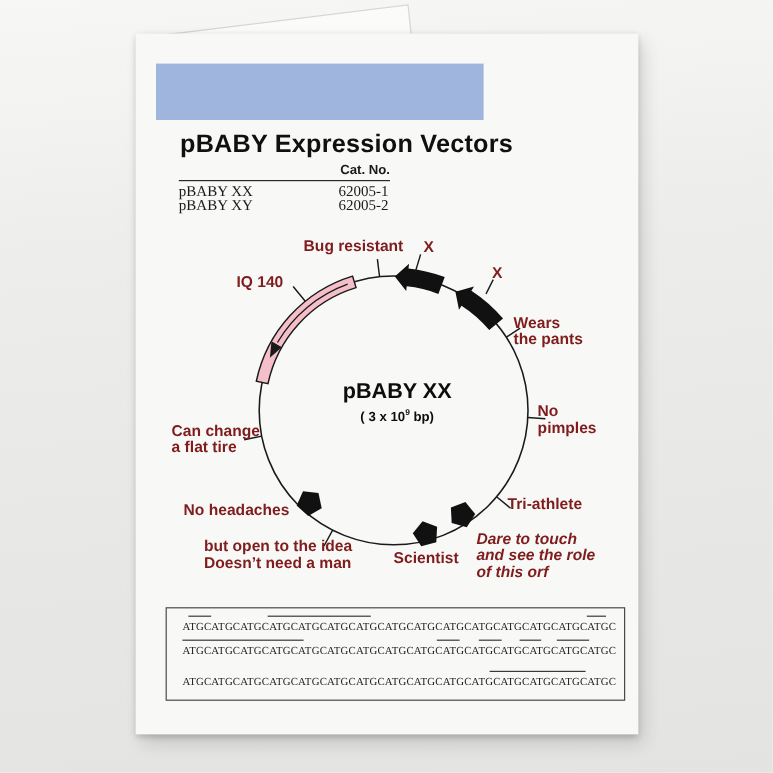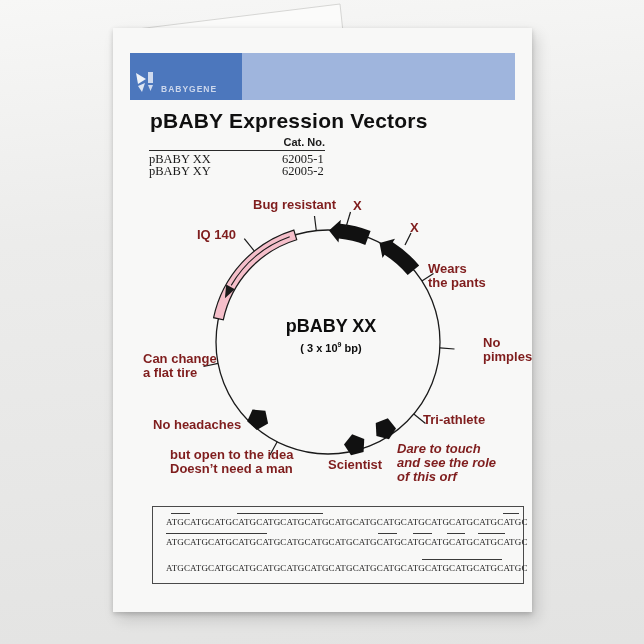--- a/index.html
+++ b/index.html
@@ -23,45 +23,34 @@
   .cat-table{position:absolute;left:36px;top:108px;width:176px;font-size:12px;color:#1a1a1a;}
   .cat-head{font-family:"Liberation Sans",sans-serif;font-weight:bold;font-size:11px;padding-left:133px;padding-bottom:2px;text-align:right;}
   .cat-rule{border-top:1.6px solid #2a2a2a;height:2px;}
   .cat-row{font-family:"Liberation Serif",serif;font-size:12.5px;line-height:11px;display:flex;margin-top:1px;}
   .cat-row .c1{width:133px;}
   .map-svg{position:absolute;left:0;top:0;}
   .lbl{position:absolute;font-weight:bold;font-size:13px;line-height:14px;color:#7f1d1d;white-space:nowrap;}
   .center-name{position:absolute;left:148px;top:288px;width:140px;text-align:center;font-weight:bold;font-size:18px;color:#0d0d0d;}
   .center-size{position:absolute;left:148px;top:313px;width:140px;text-align:center;font-weight:bold;font-size:11px;color:#0d0d0d;}
   .center-size sup{font-size:7px;}
-  .seq-box{position:absolute;left:39px;top:478px;width:370px;height:76px;border:1.6px solid #4a4a4a;background:transparent;}
+  .seq-box{position:absolute;left:25px;top:478px;width:370px;height:76px;border:1.6px solid #4a4a4a;background:transparent;padding-left:11px;}
   .seq-line{position:absolute;left:13px;font-family:"Liberation Serif",serif;font-size:9px;letter-spacing:.15px;color:#222;white-space:nowrap;}
   .ov{position:absolute;height:0;border-top:1.4px solid #3a3a3a;}
 </style>
 </head>
 <body>
 
 <svg class="card-back" width="240" height="36" viewBox="0 0 240 36">
   <polygon points="3,32 230,4 233,32" fill="#fbfbfa" stroke="#d6d6d4" stroke-width="1"></polygon>
 </svg>
 
 <div class="card">
 
   <div class="hdr">
-    <div class="hdr-dark">
-      <div class="logo">
-        <svg width="22" height="26" viewBox="0 0 22 26">
-          <polygon points="1,3 11,9 3,14" fill="#eef2f8"></polygon>
-          <polygon points="3,16 10,13 7,22" fill="#dde5f2"></polygon>
-          <rect x="13" y="2" width="5" height="11" fill="#cfdaee"></rect>
-          <polygon points="13,15 18,15 15.5,21" fill="#cfdaee"></polygon>
-        </svg>
-        <span class="logo-text">BABYGENE</span>
-      </div>
-    </div>
     <div class="hdr-light"></div>
   </div>
 
   <div class="doc-title">pBABY Expression Vectors</div>
 
   <div class="cat-table">
     <div class="cat-head">Cat. No.</div>
     <div class="cat-rule"></div>
     <div class="cat-row">
       <span class="c1">pBABY XX</span>
@@ -106,21 +95,21 @@
   <div class="center-name">pBABY XX</div>
   <div class="center-size"><span>( 3 x 10</span><sup>9</sup><span> bp)</span></div>
 
   <div class="lbl" style="left:140px;top:170px;">Bug resistant</div>
   <div class="lbl" style="left:240px;top:171px;">X</div>
   <div class="lbl" style="left:297px;top:193px;">X</div>
   <div class="lbl" style="left:315px;top:234px;">
     <div>Wears</div>
     <div>the pants</div>
   </div>
-  <div class="lbl" style="left:335px;top:308px;margin-left:35px;">
+  <div class="lbl" style="left:335px;top:308px;">
     <div>No</div>
     <div>pimples</div>
   </div>
   <div class="lbl" style="left:310px;top:385px;text-align:right;">Tri-athlete</div>
   <div class="lbl" style="left:284px;top:414px;font-style:italic;">
     <div>Dare to touch</div>
     <div>and see the role</div>
     <div>of this orf</div>
   </div>
   <div class="lbl" style="left:215px;top:430px;">Scientist</div>

